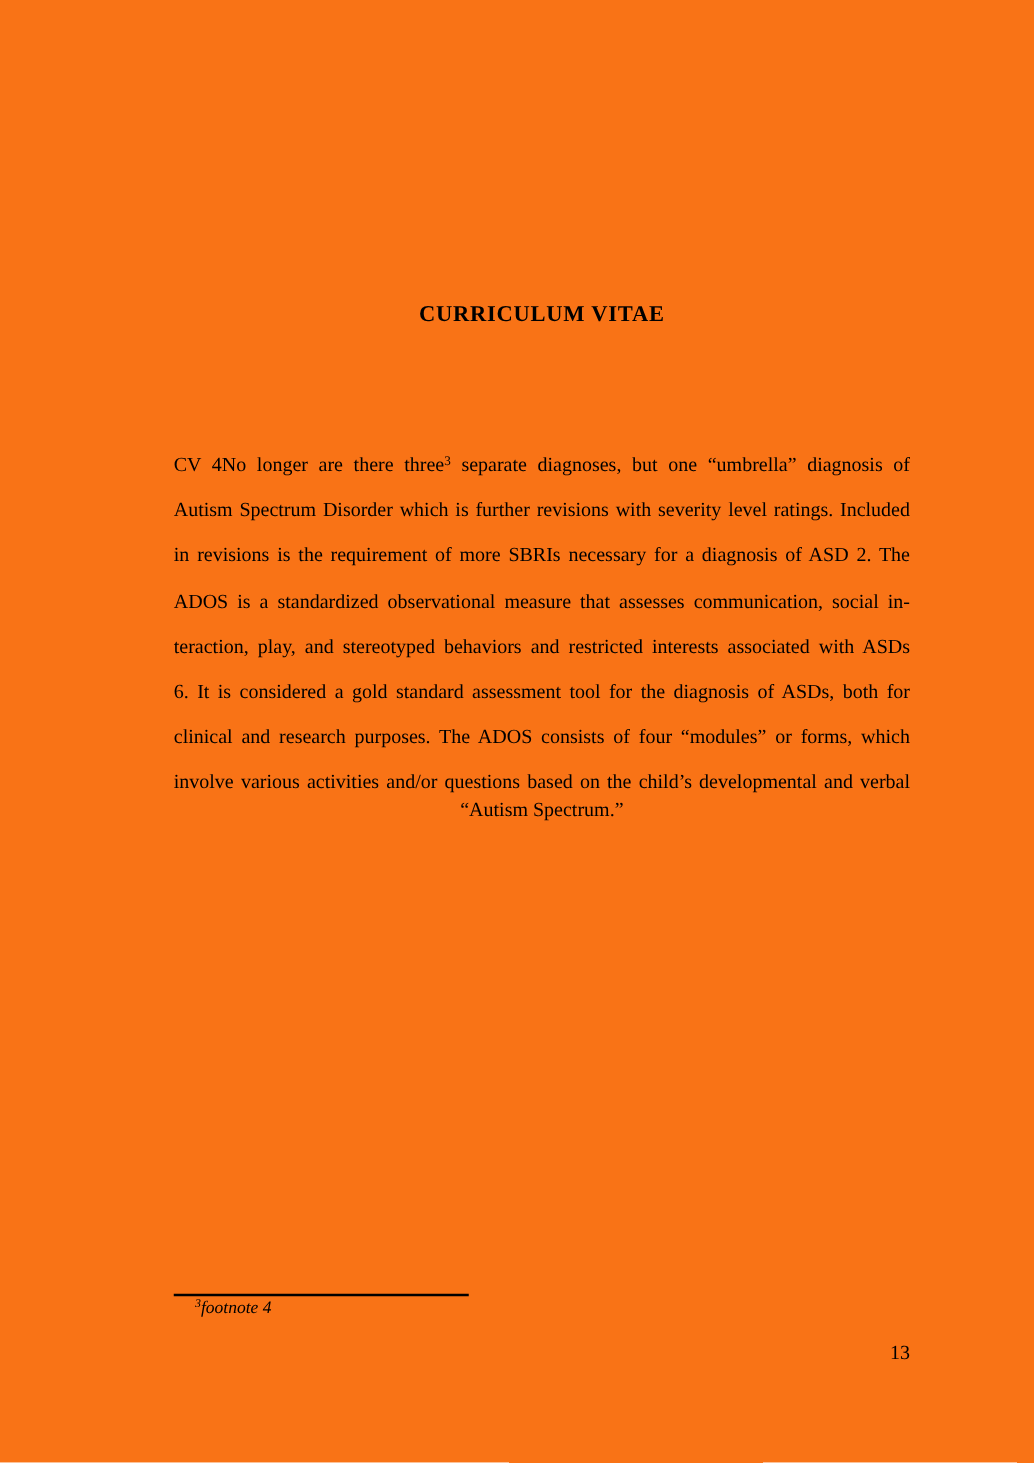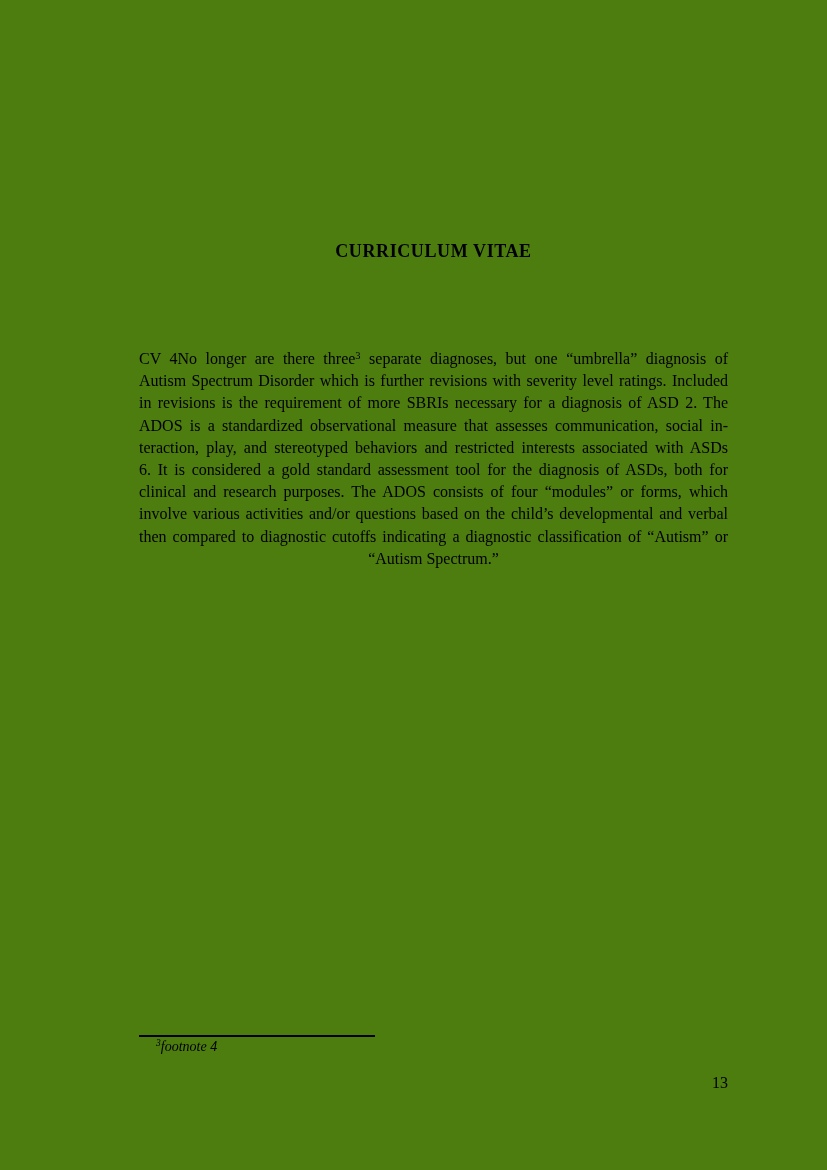--- a/index.html
+++ b/index.html
@@ -4,21 +4,21 @@
 <style>
   html, body {
     margin: 0;
     padding: 0;
     background: #ffffff;
   }
   .page {
     position: relative;
     width: 827px;
     height: 1170px;
-    background: #4d7c0f;
+    background: #f97316;
     color: #000000;
     font-family: "Liberation Serif", "DejaVu Serif", serif;
     overflow: hidden;
   }
   .content {
     position: absolute;
     left: 139px;
     top: 0;
     width: 589px;
     height: 100%;
@@ -42,20 +42,21 @@
     width: 100%;
     font-size: 16px;
     line-height: 22.2px;
   }
   .line {
     text-align: center;
   }
   .line.just {
     text-align: justify;
     text-align-last: justify;
+    margin-top: 14px;
   }
   .paragraph sup {
     font-size: 10.5px;
     line-height: 0;
     vertical-align: 0.45em;
   }
   .footnote-rule {
     position: absolute;
     top: 1035px;
     left: 0;
@@ -97,21 +98,20 @@
 
     <div class="paragraph">
       <div class="line just"><span>CV 4No longer are there three</span><sup>3</sup><span> separate diagnoses, but one “umbrella” diagnosis of</span></div>
       <div class="line just">Autism Spectrum Disorder which is further revisions with severity level ratings. Included</div>
       <div class="line just">in revisions is the requirement of more SBRIs necessary for a diagnosis of ASD 2. The</div>
       <div class="line just">ADOS is a standardized observational measure that assesses communication, social in-</div>
       <div class="line just">teraction, play, and stereotyped behaviors and restricted interests associated with ASDs</div>
       <div class="line just">6. It is considered a gold standard assessment tool for the diagnosis of ASDs, both for</div>
       <div class="line just">clinical and research purposes. The ADOS consists of four “modules” or forms, which</div>
       <div class="line just">involve various activities and/or questions based on the child’s developmental and verbal</div>
-      <div class="line just">then compared to diagnostic cutoffs indicating a diagnostic classification of “Autism” or</div>
       <div class="line">“Autism Spectrum.”</div>
     </div>
 
     <div class="footnote-rule"></div>
 
     <div class="footnote"><sup>3</sup><span>footnote 4</span></div>
 
     <div class="page-number">13</div>
 
   </div>

